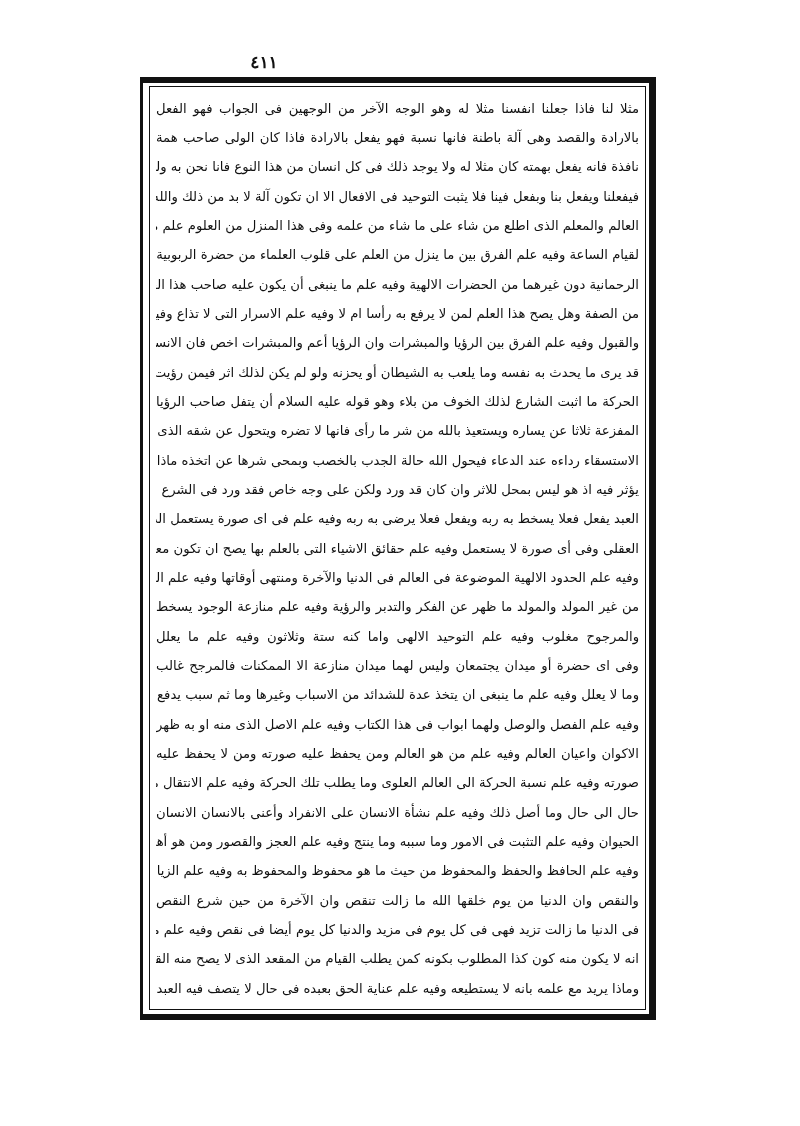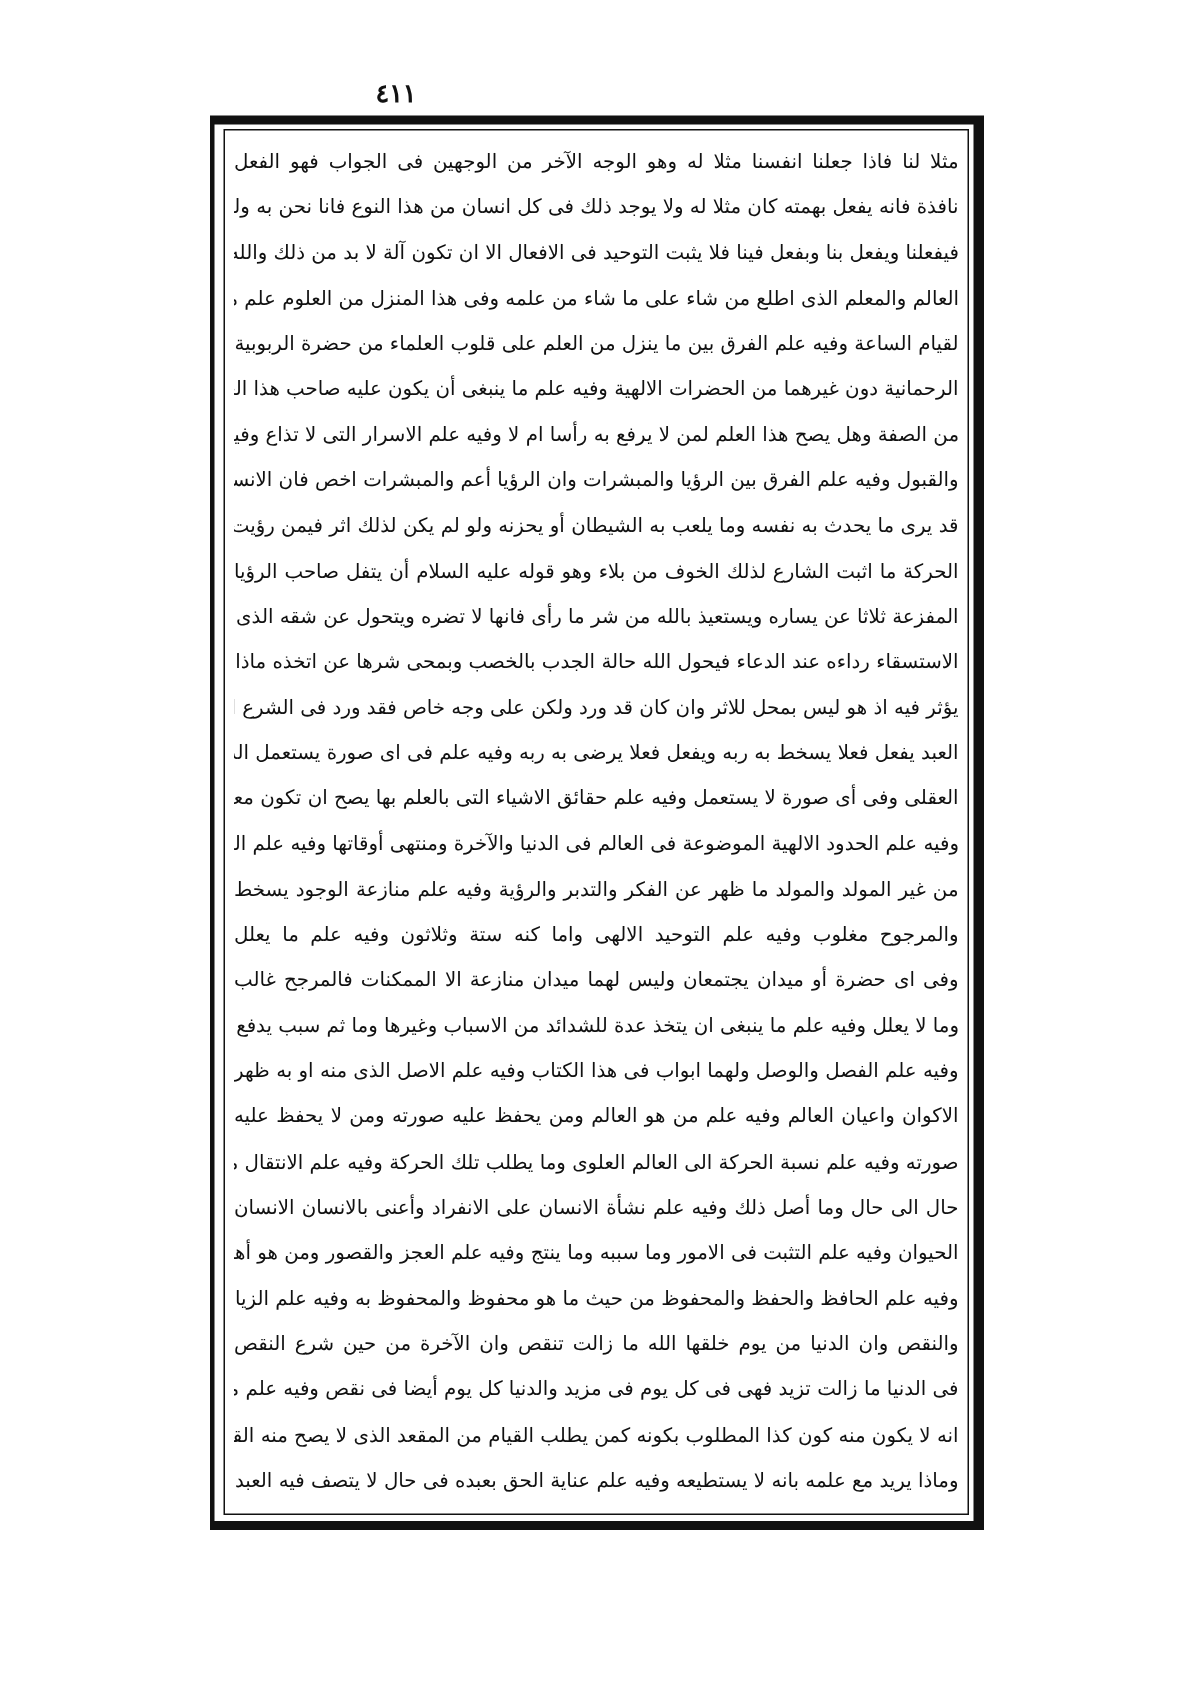--- a/index.html
+++ b/index.html
@@ -23,20 +23,23 @@
 </head>
 <body>
 
 <div class="page-number">٤١١</div>
 
 <div class="frame-outer">
   <div class="frame-inner">
     <div class="text-block">
       <div class="line">
           <span>مثلا لنا فاذا جعلنا انفسنا مثلا له وهو الوجه الآخر من الوجهين فى الجواب فهو الفعل</span>
+        </div>
+      <div class="line">
+          <span>بالارادة والقصد وهى آلة باطنة فانها نسبة فهو يفعل بالارادة فاذا كان الولى صاحب همة</span>
         </div>
       <div class="line">
           <span>نافذة فانه يفعل بهمته كان مثلا له ولا يوجد ذلك فى كل انسان من هذا النوع فانا نحن به وله</span>
         </div>
       <div class="line">
           <span>فيفعلنا ويفعل بنا وبفعل فينا فلا يثبت التوحيد فى الافعال الا ان تكون آلة لا بد من ذلك والله</span>
         </div>
       <div class="line">
           <span>العالم والمعلم الذى اطلع من شاء على ما شاء من علمه وفى هذا المنزل من العلوم علم ما بقى من الوقت</span>
         </div>

